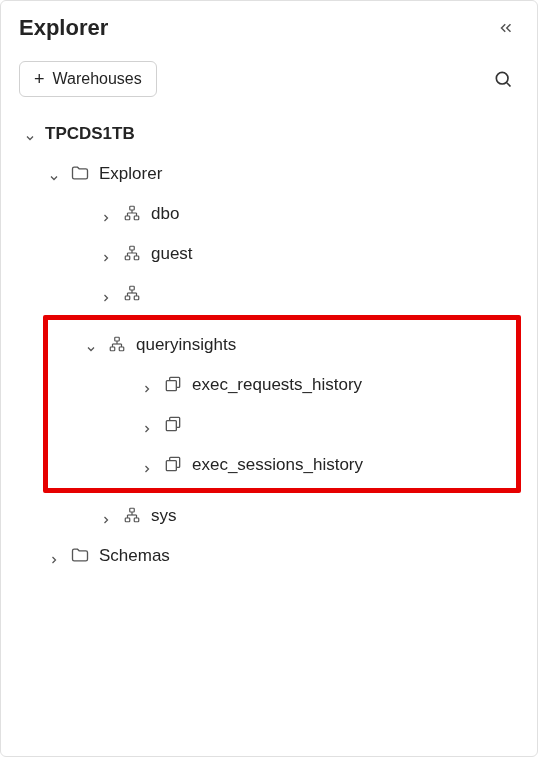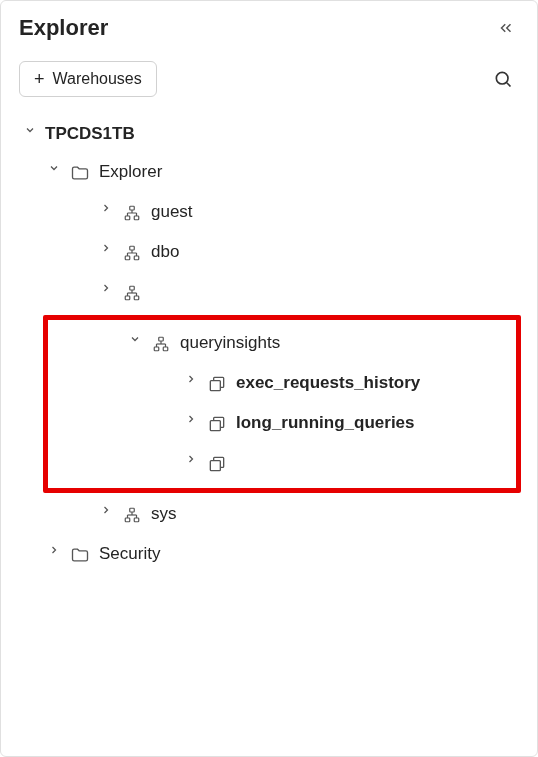--- a/index.html
+++ b/index.html
@@ -51,21 +51,21 @@
     .search-btn {
       cursor: pointer;
       padding: 6px;
       color: #333;
     }
     .tree {
       padding: 8px 8px 8px 18px;
     }
     .node {
       display: flex;
-      align-items: flex-start;
+      align-items: flex-end;
       gap: 8px;
       padding: 9px 4px;
       cursor: pointer;
       border-radius: 4px;
     }
     .node .label { font-size: 17px; }
     .node.bold .label { font-weight: 600; }
     .chev {
       width: 14px;
       display: inline-flex;
@@ -79,28 +79,28 @@
       display: inline-flex;
       align-items: center;
       justify-content: center;
       color: #555;
       flex-shrink: 0;
     }
     .indent-1 { padding-left: 24px; }
     .indent-2 { padding-left: 52px; }
     .indent-3 { padding-left: 80px; }
     .indent-4 { padding-left: 108px; }
-    .indent-5 { padding-left: 136px; font-weight: bold; }
+    .indent-5 { padding-left: 136px; }
     .highlight-box {
       border: 5px solid #e60000;
       border-radius: 2px;
       margin: 2px 8px 2px 0;
       padding: 4px 0;
     }
-    .highlight-box .indent-3 { padding-left: 76px; }
+    .highlight-box .indent-3 { padding-left: 32px; }
     .highlight-box .indent-4 { padding-left: 104px; }
     .highlight-box .indent-5 { padding-left: 132px; }
     svg { display: block; }
   </style>
 </head>
 <body>
 
 <div class="header">
   <div class="header-title">Explorer</div>
   <div class="collapse-btn">
@@ -165,41 +165,41 @@
           <svg width="18" height="18" viewBox="0 0 24 24" fill="none" stroke="currentColor" stroke-width="1.6">
               <rect x="9" y="3" width="6" height="5" rx="1"></rect>
               <rect x="3" y="16" width="6" height="5" rx="1"></rect>
               <rect x="15" y="16" width="6" height="5" rx="1"></rect>
               <line x1="12" y1="8" x2="12" y2="12"></line>
               <line x1="6" y1="16" x2="6" y2="12"></line>
               <line x1="18" y1="16" x2="18" y2="12"></line>
               <line x1="6" y1="12" x2="18" y2="12"></line>
             </svg>
         </span>
-        <span class="label">guest</span>
+        <span class="label">dbo</span>
       </div>
 
       <div class="node">
         <span class="chev">
           <svg width="12" height="12" viewBox="0 0 24 24" fill="none" stroke="currentColor" stroke-width="2.5">
               <polyline points="9 18 15 12 9 6"></polyline>
             </svg>
         </span>
         <span class="icon">
           <svg width="18" height="18" viewBox="0 0 24 24" fill="none" stroke="currentColor" stroke-width="1.6">
               <rect x="9" y="3" width="6" height="5" rx="1"></rect>
               <rect x="3" y="16" width="6" height="5" rx="1"></rect>
               <rect x="15" y="16" width="6" height="5" rx="1"></rect>
               <line x1="12" y1="8" x2="12" y2="12"></line>
               <line x1="6" y1="16" x2="6" y2="12"></line>
               <line x1="18" y1="16" x2="18" y2="12"></line>
               <line x1="6" y1="12" x2="18" y2="12"></line>
             </svg>
         </span>
-        <span class="label">dbo</span>
+        <span class="label">guest</span>
       </div>
 
       <div class="node">
         <span class="chev">
           <svg width="12" height="12" viewBox="0 0 24 24" fill="none" stroke="currentColor" stroke-width="2.5">
               <polyline points="9 18 15 12 9 6"></polyline>
             </svg>
         </span>
         <span class="icon">
           <svg width="18" height="18" viewBox="0 0 24 24" fill="none" stroke="currentColor" stroke-width="1.6">
@@ -259,34 +259,34 @@
                 <svg width="12" height="12" viewBox="0 0 24 24" fill="none" stroke="currentColor" stroke-width="2.5">
                     <polyline points="9 18 15 12 9 6"></polyline>
                   </svg>
               </span>
               <span class="icon">
                 <svg width="20" height="20" viewBox="0 0 24 24" fill="none" stroke="currentColor" stroke-width="1.6">
                     <rect x="8" y="4" width="12" height="12" rx="1"></rect>
                     <rect x="4" y="8" width="12" height="12" rx="1" fill="#fff"></rect>
                   </svg>
               </span>
-              <span class="label">long_running_queries</span>
             </div>
             <div class="node">
               <span class="chev">
                 <svg width="12" height="12" viewBox="0 0 24 24" fill="none" stroke="currentColor" stroke-width="2.5">
                     <polyline points="9 18 15 12 9 6"></polyline>
                   </svg>
               </span>
               <span class="icon">
                 <svg width="20" height="20" viewBox="0 0 24 24" fill="none" stroke="currentColor" stroke-width="1.6">
                     <rect x="8" y="4" width="12" height="12" rx="1"></rect>
                     <rect x="4" y="8" width="12" height="12" rx="1" fill="#fff"></rect>
                   </svg>
               </span>
+              <span class="label">exec_sessions_history</span>
             </div>
           </div>
         </div>
       </div>
     </div>
 
     <div class="indent-2">
       <div class="node">
         <span class="chev">
           <svg width="12" height="12" viewBox="0 0 24 24" fill="none" stroke="currentColor" stroke-width="2.5">
@@ -312,17 +312,17 @@
       <span class="chev">
         <svg width="12" height="12" viewBox="0 0 24 24" fill="none" stroke="currentColor" stroke-width="2.5">
             <polyline points="9 18 15 12 9 6"></polyline>
           </svg>
       </span>
       <span class="icon">
         <svg width="20" height="20" viewBox="0 0 24 24" fill="none" stroke="currentColor" stroke-width="1.6">
             <path d="M3 7a2 2 0 0 1 2-2h4l2 2h8a2 2 0 0 1 2 2v8a2 2 0 0 1-2 2H5a2 2 0 0 1-2-2V7z"></path>
           </svg>
       </span>
-      <span class="label">Security</span>
+      <span class="label">Schemas</span>
     </div>
   </div>
 
 </div>
 
 </body></html>

